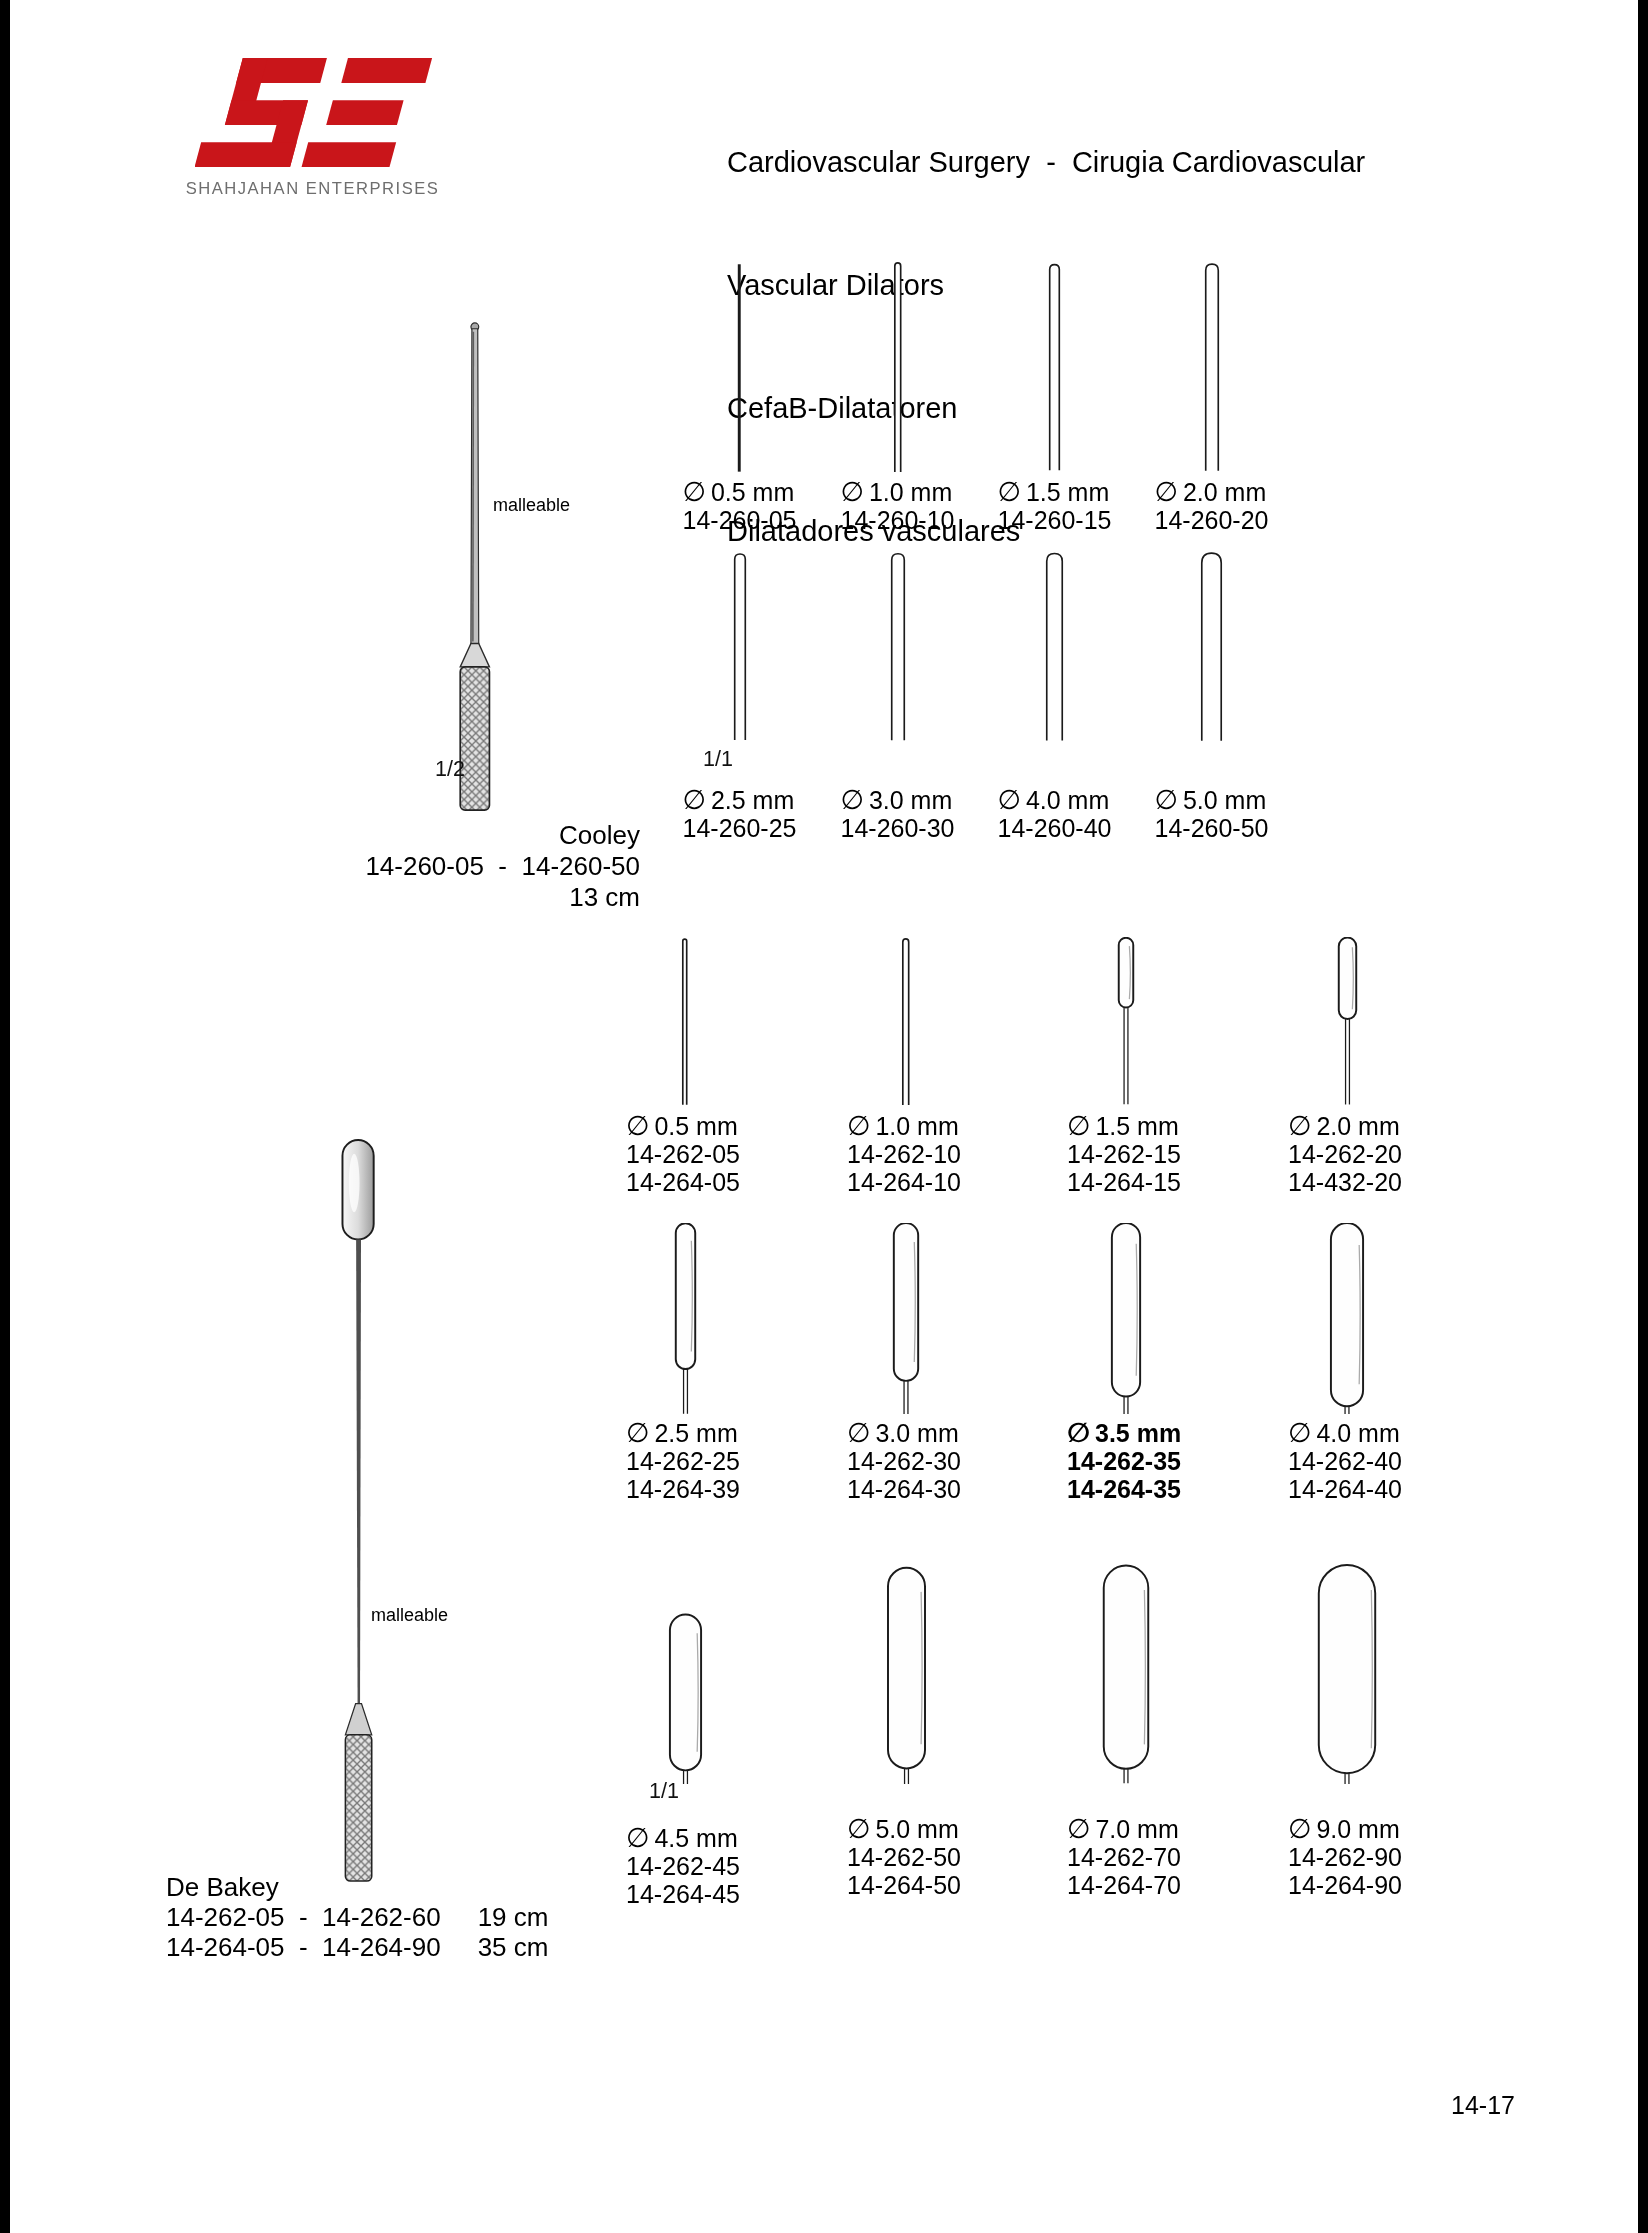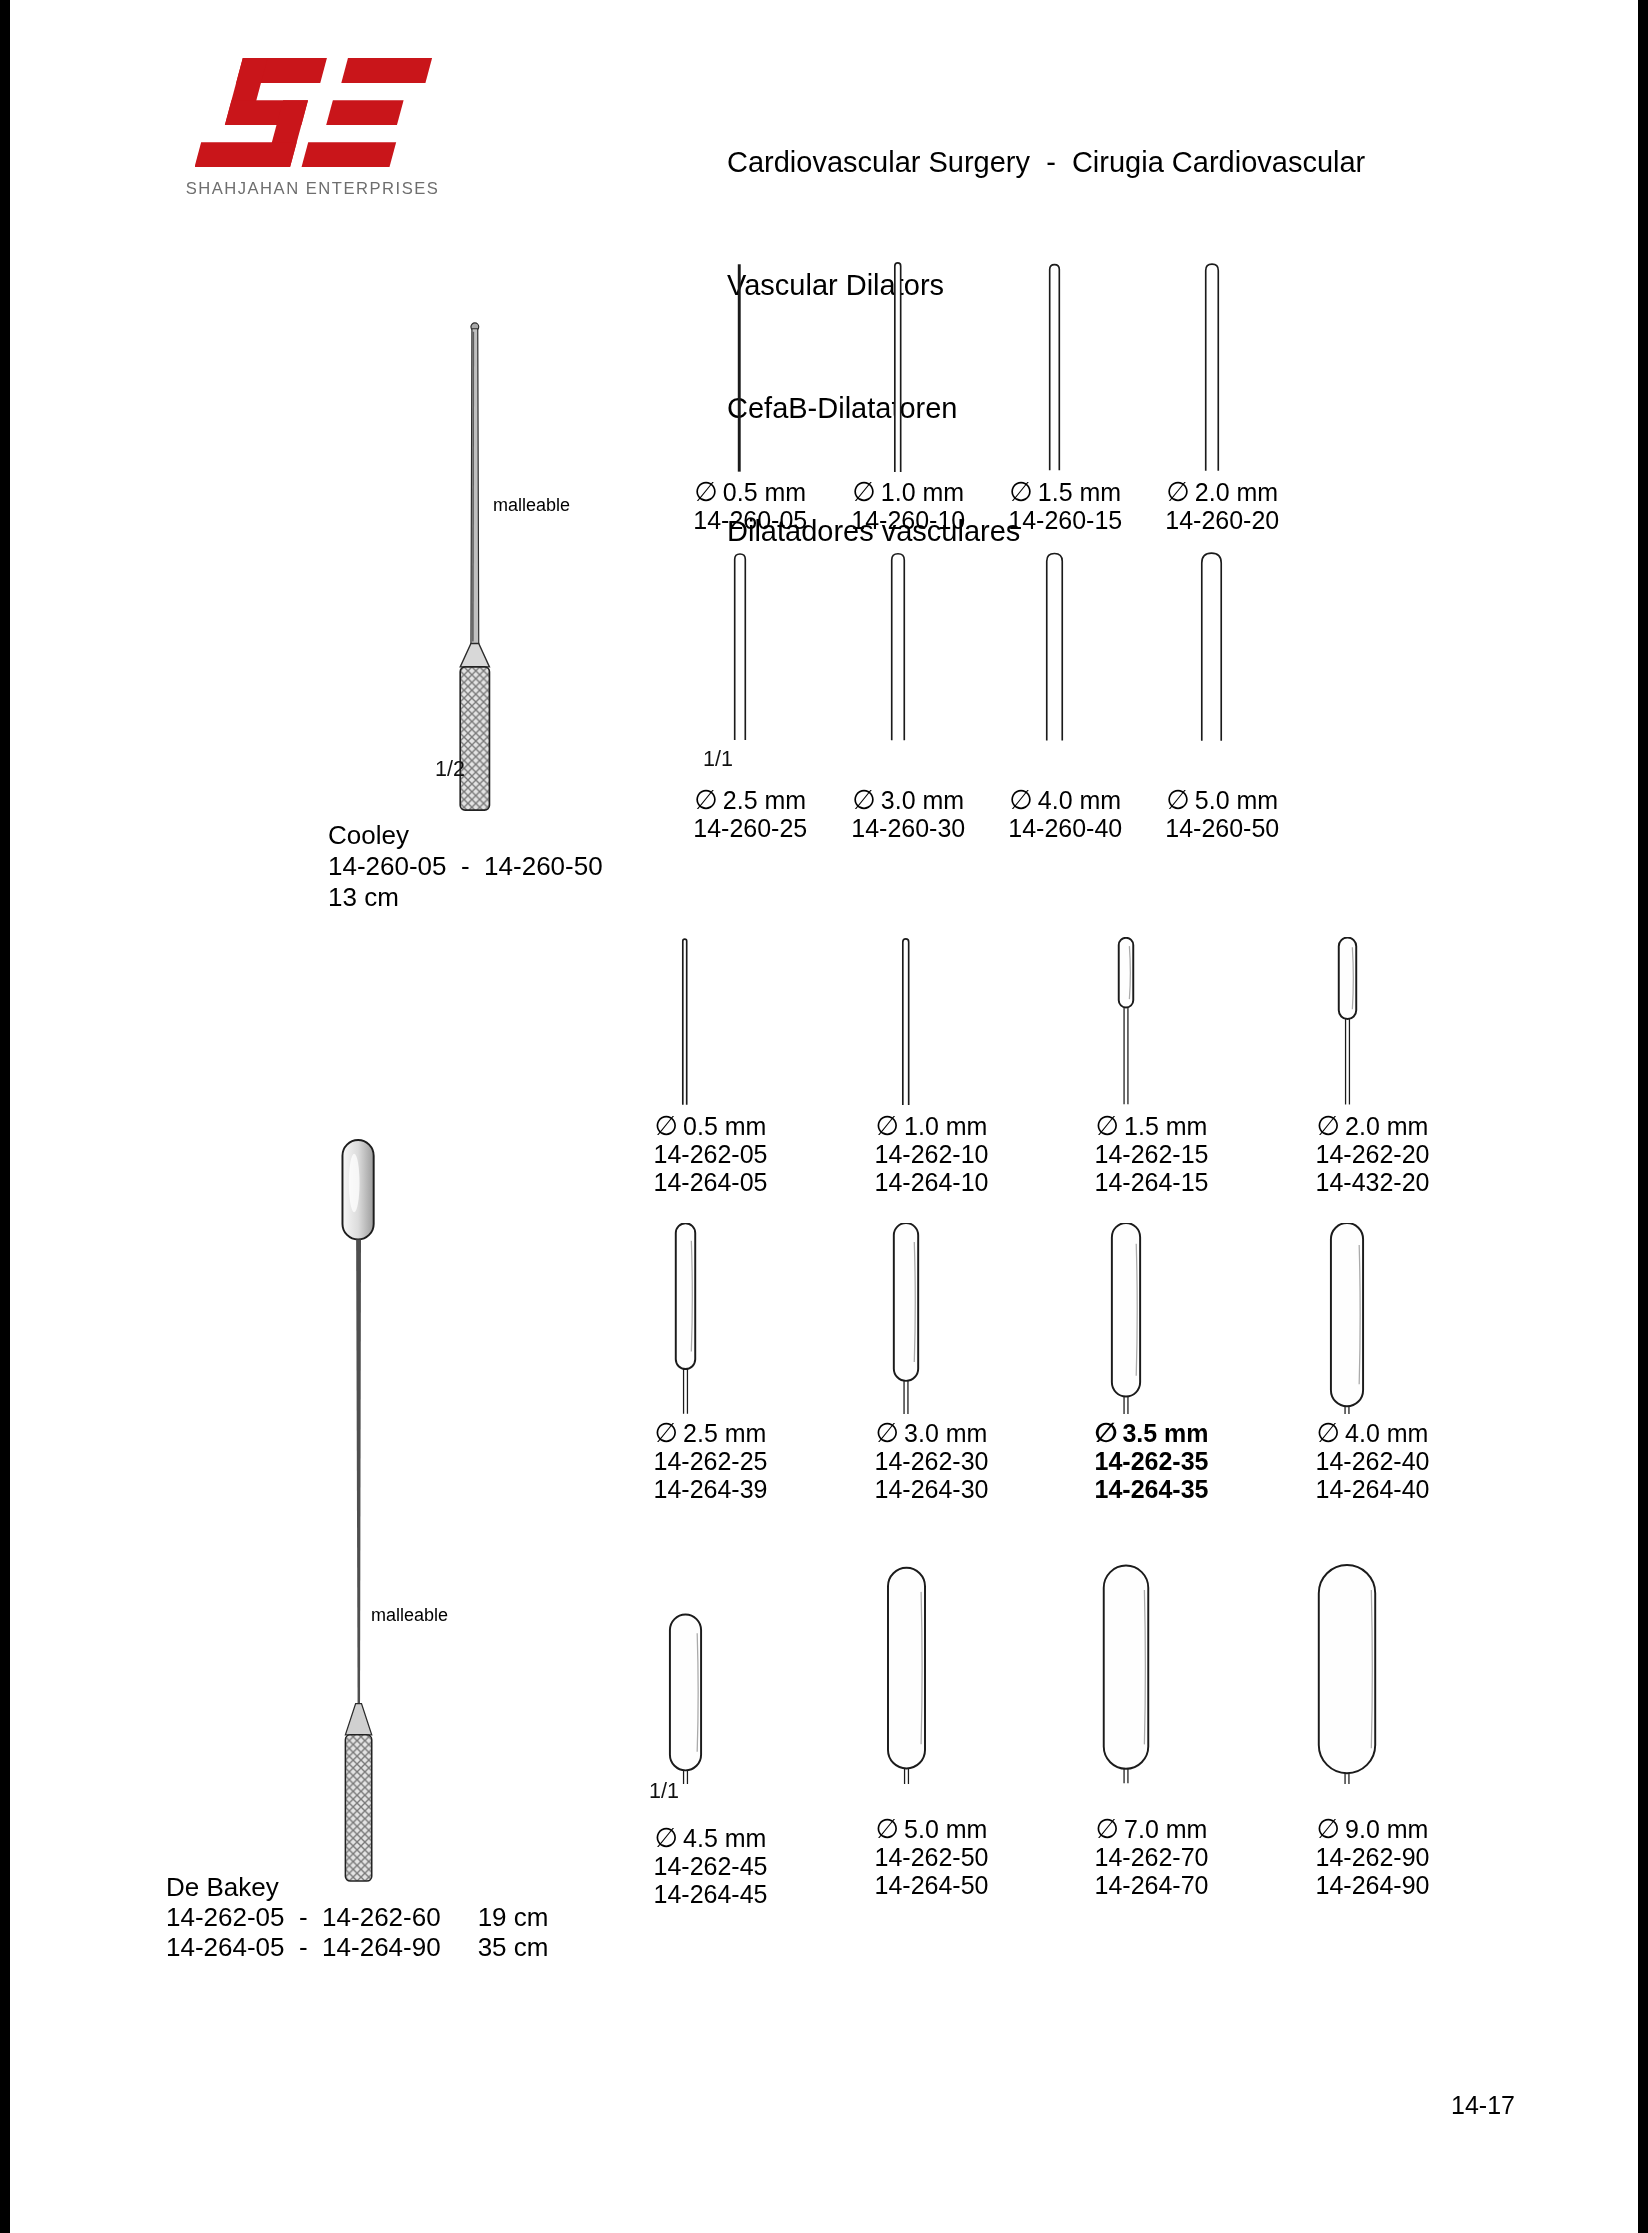--- a/index.html
+++ b/index.html
@@ -28,29 +28,29 @@
   .note{font-size:18px;}
   .malleable-cooley{left:493px;top:495px;}
   .malleable-debakey{left:371px;top:1605px;}
 
   .scale-label{font-size:21.5px;color:#111;}
   .scale-cooley-half{left:435px;top:757px;}
   .scale-cooley-full{left:703px;top:747px;}
   .scale-debakey-full{left:649px;top:1779px;}
 
   .title-block{font-size:26px;}
-  .cooley-title{left:328px;top:820px;width:312px;text-align:left;line-height:31px;}
+  .cooley-title{left:328px;top:820px;width:312px;text-align:right;line-height:31px;}
   .debakey-title{left:166px;top:1872px;width:400px;line-height:30px;}
   .debakey-title .name-line{text-align:left;}
   .range-line .len{margin-left:37px;}
 
   .page-number{left:1451px;top:2091px;font-size:25px;}
 
   
-  .cell{position:absolute;text-align:center;}
+  .cell{position:absolute;}
   .figwrap{display:flex;justify-content:center;align-items:flex-start;}
   .lbl{font-size:25px;line-height:28px;white-space:nowrap;}
   .lbl .sym{font-size:27px;line-height:1;margin-right:4.9px;}
 </style>
 </head>
 <body>
 
 <div class="page-border left"></div>
 <div class="page-border right"></div>
 

